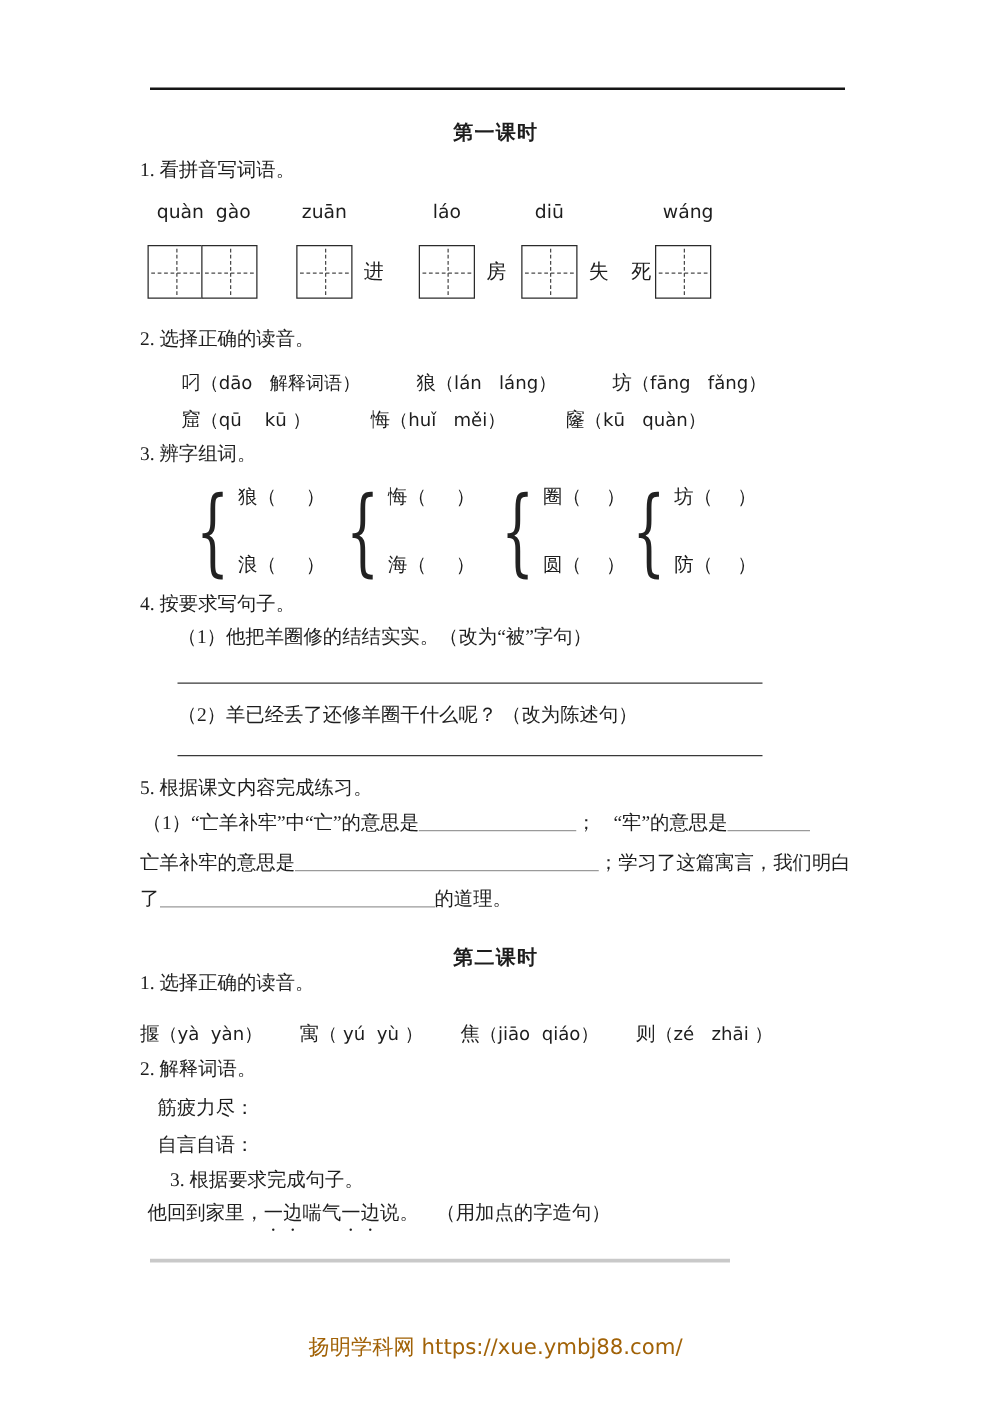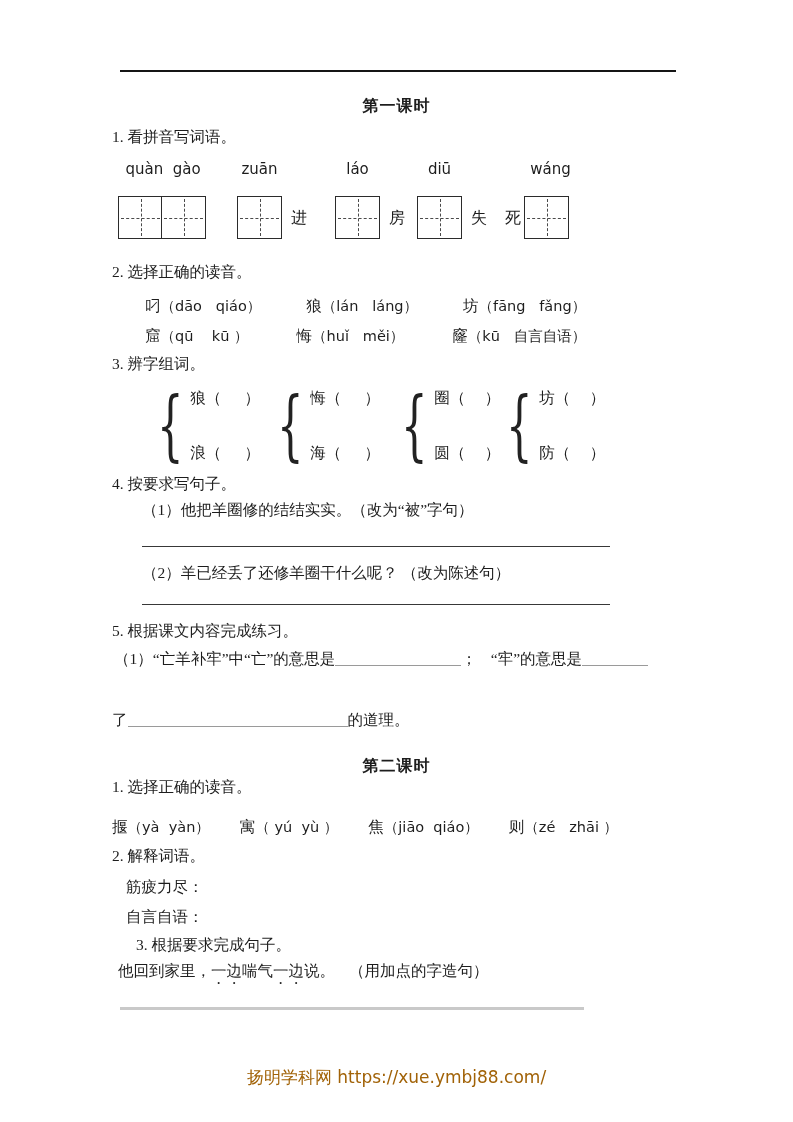--- a/index.html
+++ b/index.html
@@ -116,21 +116,21 @@
         <span class="wbox"></span>
       </div>
     </div>
   </div>
 
   <div class="abs label" style="left:112px;top:263px;">2. 选择正确的读音。</div>
 
   <div class="abs pronrow" style="left:145px;top:296px;gap:45px;">
     <span class="pronitem">
       <span class="hanzi">叼</span>
-        <span class="opts">（dāo   qiáo）</span>
+        <span class="opts">（dāo   解释词语）</span>
     </span>
     <span class="pronitem">
       <span class="hanzi">狼</span>
         <span class="opts">（lán   láng）</span>
     </span>
     <span class="pronitem">
       <span class="hanzi">坊</span>
         <span class="opts">（fāng   fǎng）</span>
     </span>
   </div>
@@ -139,21 +139,21 @@
     <span class="pronitem">
       <span class="hanzi">窟</span>
         <span class="opts">（qū    kū ）</span>
     </span>
     <span class="pronitem">
       <span class="hanzi">悔</span>
         <span class="opts">（huǐ   měi）</span>
     </span>
     <span class="pronitem">
       <span class="hanzi">窿</span>
-        <span class="opts">（kū   自言自语）</span>
+        <span class="opts">（kū   quàn）</span>
     </span>
   </div>
 
   <div class="abs label" style="left:112px;top:355px;">3. 辨字组词。</div>
 
   <div class="abs" style="left:0;top:383px;width:793px;height:84px;">
     <div class="bgroup" style="left:146px;">
       <span class="brace"></span>
       <span class="bcol">
         <span class="bitem">狼（      ）</span>
@@ -188,20 +188,23 @@
   <div class="abs ansline" style="left:142px;top:546px;width:468px;"></div>
   <div class="abs label" style="left:142px;top:564px;">（2）羊已经丢了还修羊圈干什么呢？ （改为陈述句）</div>
   <div class="abs ansline" style="left:142px;top:604px;width:468px;"></div>
 
   <div class="abs label" style="left:112px;top:622px;">5. 根据课文内容完成练习。</div>
 
   <div class="abs label" style="left:114px;top:650px;">
     <span>（1）“亡羊补牢”中“亡”的意思是</span><span class="uline" style="width:126px;"></span><span>；</span><span class="sep"></span><span>“牢”的意思是</span><span class="uline" style="width:66px;"></span>
   </div>
 
+  <div class="abs label" style="left:112px;top:682px;">
+    <span>亡羊补牢的意思是</span><span class="uline" style="width:243px;"></span><span>；学习了这篇寓言，我们明白</span>
+  </div>
 
   <div class="abs ctitle" style="top:756px;">第二课时</div>
 
   <div class="abs label" style="left:112px;top:711px;">
     <span>了</span><span class="uline" style="width:220px;"></span><span>的道理。</span>
   </div>
 
   <div class="abs label" style="left:112px;top:778px;">1. 选择正确的读音。</div>
 
   <div class="abs pronrow" style="left:112px;top:817px;gap:30px;">

